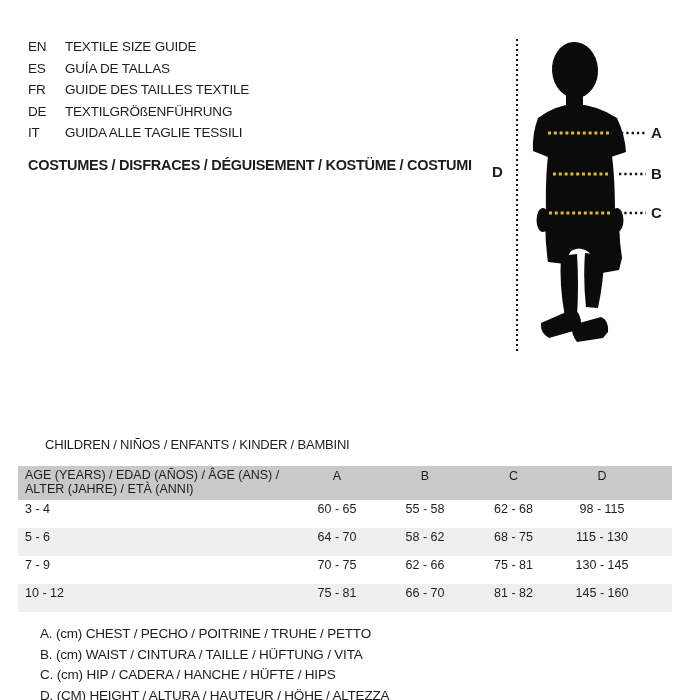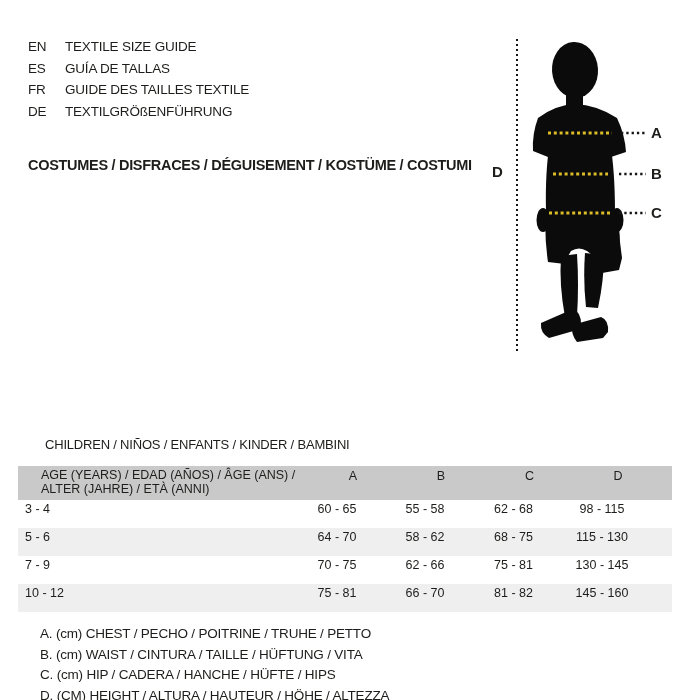--- a/index.html
+++ b/index.html
@@ -35,21 +35,21 @@
   .fig-label-c { left: 651px; top: 204px; }
   .silhouette { position: absolute; left: 525px; top: 30px; width: 135px; height: 325px; }
   .silhouette .body-shape { fill: #0b0b0b; }
   .yellow-line { stroke: var(--accent-yellow, #dcbd28); stroke-width: 3.2; fill: none; }
   .leader-line { stroke: #141414; stroke-width: 2.4; fill: none; }
   
   .section-title { position: absolute; left: 25px; top: 437px; font-size: 13px; letter-spacing: -0.2px; margin-left: 20px; }
   
   .size-table { position: absolute; left: 18px; top: 466px; width: 654px; font-size: 12.5px; }
   .thead { display: grid; grid-template-columns: 275px 88px 88px 89px 88px 26px;
-           background: var(--header-bg, #c9c9c9); min-height: 32px; padding: 2px 0 4px 16px; }
+           background: var(--header-bg, #c9c9c9); min-height: 32px; padding: 2px 0 4px 0; }
   .thead .age-head { padding-left: 7px; line-height: 14px; }
   .thead .col-head { text-align: center; line-height: 14px; padding-top: 1px; }
   .trow { display: grid; grid-template-columns: 275px 88px 88px 89px 88px 26px; height: 28px; }
   .trow.alt { background: var(--row-alt, #efefef); }
   .trow .cell { line-height: 19px; }
   .trow .age { padding-left: 7px; }
   .trow .num { text-align: center; }
   
   .legend { position: absolute; left: 40px; top: 584px; margin-top: 40px; }
   .legend-row { height: 20.5px; line-height: 20.5px; font-size: 13.5px; letter-spacing: -0.2px; }
@@ -66,20 +66,24 @@
     <span class="lang-code">ES</span>
     <span class="lang-label">GUÍA DE TALLAS</span>
   </div>
   <div class="lang-row">
     <span class="lang-code">FR</span>
     <span class="lang-label">GUIDE DES TAILLES TEXTILE</span>
   </div>
   <div class="lang-row">
     <span class="lang-code">DE</span>
     <span class="lang-label">TEXTILGRÖßENFÜHRUNG</span>
+  </div>
+  <div class="lang-row">
+    <span class="lang-code">IT</span>
+    <span class="lang-label">GUIDA ALLE TAGLIE TESSILI</span>
   </div>
 </div>
 
 <div class="category-title">COSTUMES / DISFRACES / DÉGUISEMENT / KOSTÜME / COSTUMI</div>
 
 <div class="height-line"></div>
 <div class="fig-label fig-label-d">D</div>
 <div class="fig-label fig-label-a">A</div>
 <div class="fig-label fig-label-b">B</div>
 <div class="fig-label fig-label-c">C</div>

